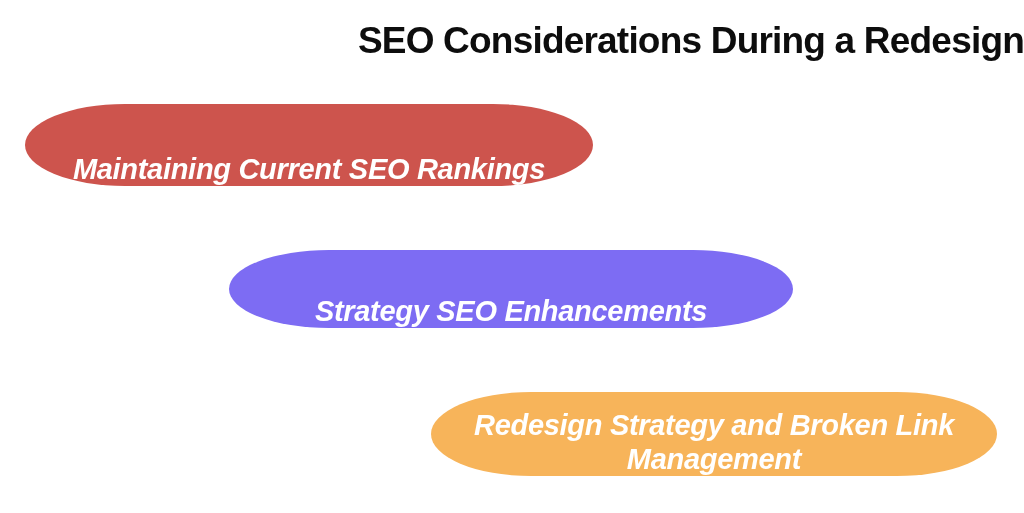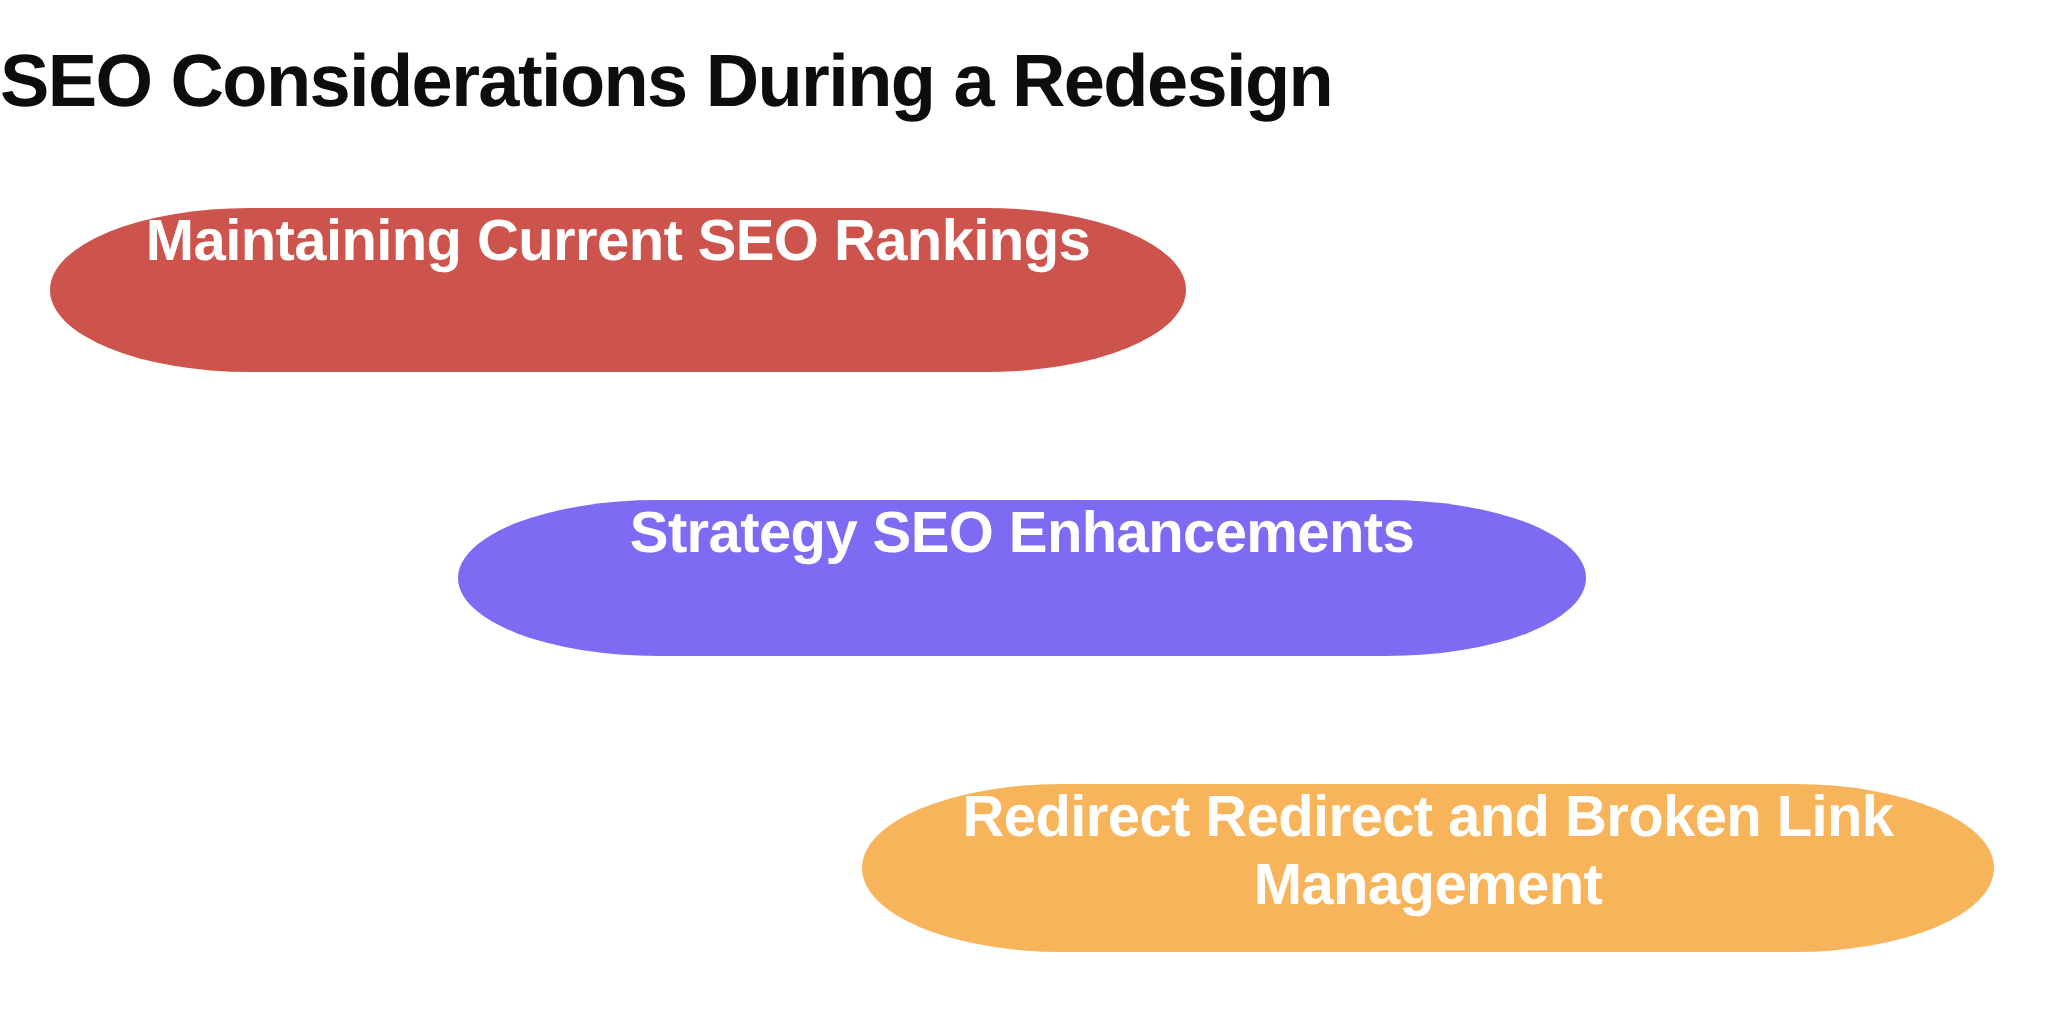--- a/index.html
+++ b/index.html
@@ -13,32 +13,33 @@
     position: relative;
     width: 1024px;
     height: 513px;
     background: #ffffff;
   }
   .title {
     position: absolute;
     left: 0;
     top: 20px;
     width: 1024px;
-    text-align: left;
+    text-align: right;
     font-size: 37px;
     font-weight: 800;
     letter-spacing: -0.8px;
     color: #0d0d0d;
   }
   .pill {
     position: absolute;
     display: flex;
-    align-items: flex-start;
+    align-items: flex-end;
     justify-content: center;
     border-radius: 100px / 50%;
+    font-style: italic;
   }
   .pill-label {
     color: #ffffff;
     font-weight: 800;
     font-size: 29px;
     letter-spacing: -0.3px;
     text-align: center;
     line-height: 1.18;
   }
   .pill-red {
@@ -72,16 +73,16 @@
 
   <div class="pill pill-red" style="background-color: rgb(205, 84, 77);">
     <span class="pill-label">Maintaining Current SEO Rankings</span>
   </div>
 
   <div class="pill pill-purple" style="background-color: rgb(125, 108, 243);">
     <span class="pill-label">Strategy SEO Enhancements</span>
   </div>
 
   <div class="pill pill-orange" style="background-color: rgb(247, 180, 90);">
-    <span class="pill-label">Redirect Redirect and Broken Link Management</span>
+    <span class="pill-label">Redesign Strategy and Broken Link Management</span>
   </div>
 
 </div>
 
 </body></html>

